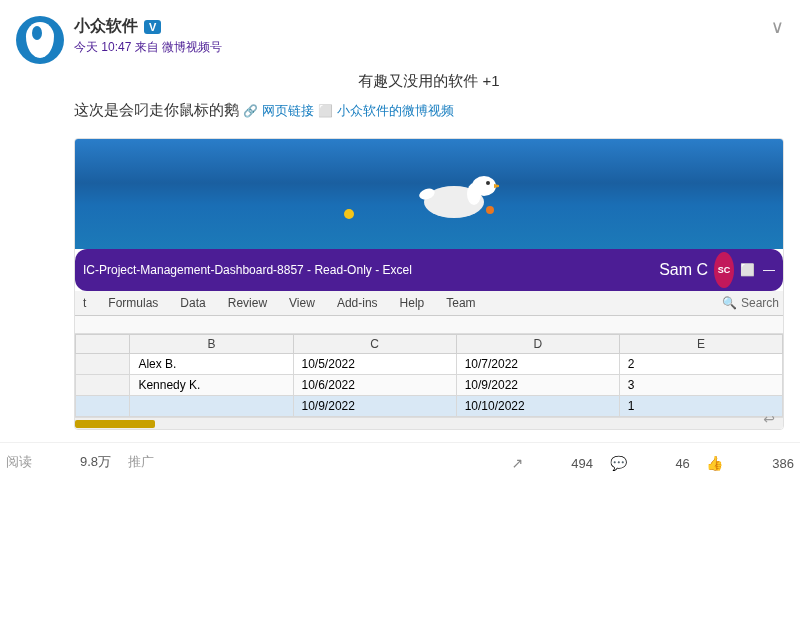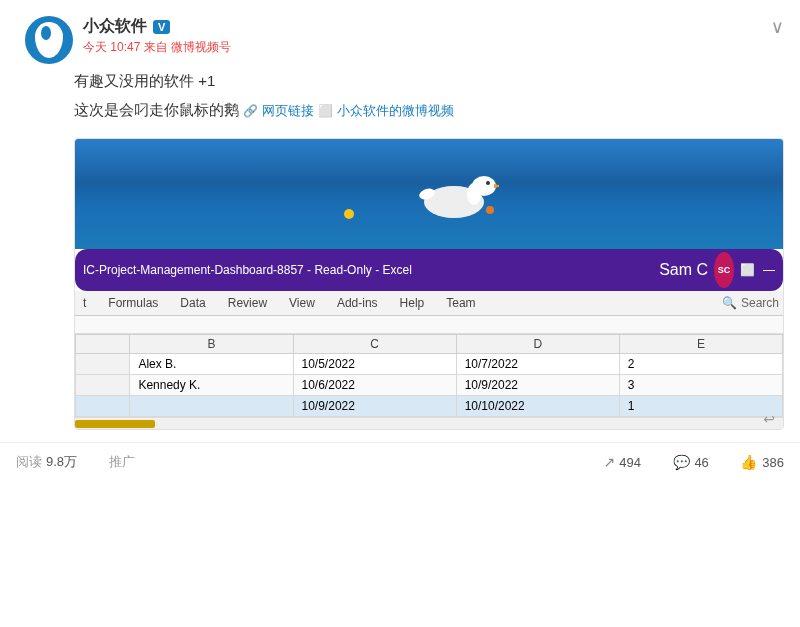--- a/index.html
+++ b/index.html
@@ -15,21 +15,21 @@
       width: 800px;
       min-height: 627px;
       display: flex;
       flex-direction: column;
     }
 
     
     .post-header {
       display: flex;
       align-items: flex-start;
-      padding: 16px 16px 8px 25px;
+      padding: 16px 16px 8px 16px;
       position: relative;
     }
 
     .avatar {
       width: 48px;
       height: 48px;
       border-radius: 50%;
       background: #1a7fc1;
       display: flex;
       align-items: center;
@@ -78,41 +78,42 @@
       background: #1a7fc1;
       color: white;
       font-size: 11px;
       font-weight: bold;
       padding: 1px 5px;
       border-radius: 3px;
     }
 
     .post-time {
       font-size: 12px;
-      color: #ef4444;
+      color: #4c1d95;
       margin-top: 2px;
     }
 
     .chevron-down-icon {
       position: absolute;
       right: 16px;
       top: 16px;
       color: #999;
       font-size: 18px;
     }
 
     
     .post-body {
       padding: 0 16px 8px 74px;
     }
 
     .post-subtitle {
       font-size: 15px;
       color: #333;
       margin-bottom: 10px;
+      text-align: center;
     }
 
     .post-text {
       font-size: 15px;
       color: #333;
       margin-bottom: 10px;
       display: flex;
       align-items: center;
       flex-wrap: wrap;
       gap: 4px;
@@ -323,43 +324,44 @@
       position: absolute;
       right: 8px;
       bottom: 2px;
       color: #999;
       font-size: 14px;
     }
 
     
     .post-footer {
       display: flex;
-      align-items: center;
-      padding: 10px 16px;
+      align-items: flex-end;
+      padding: 10px 6px;
       border-top: 1px solid #f0f0f0;
       margin-top: 12px;
-      gap: 32px;
+      gap: 17px;
     }
 
     .footer-stat {
       display: flex;
       align-items: center;
       gap: 4px;
       color: #666;
       font-size: 13px;
     }
 
     .footer-stat .label {
       color: #999;
       font-size: 13px;
     }
 
     .footer-stat .value {
       font-size: 13px;
       color: #555;
+      margin-left: 44px;
     }
 
     .footer-divider {
       flex: 1;
     }
 
     .stat-icon {
       font-size: 14px;
       color: #888;
     }

